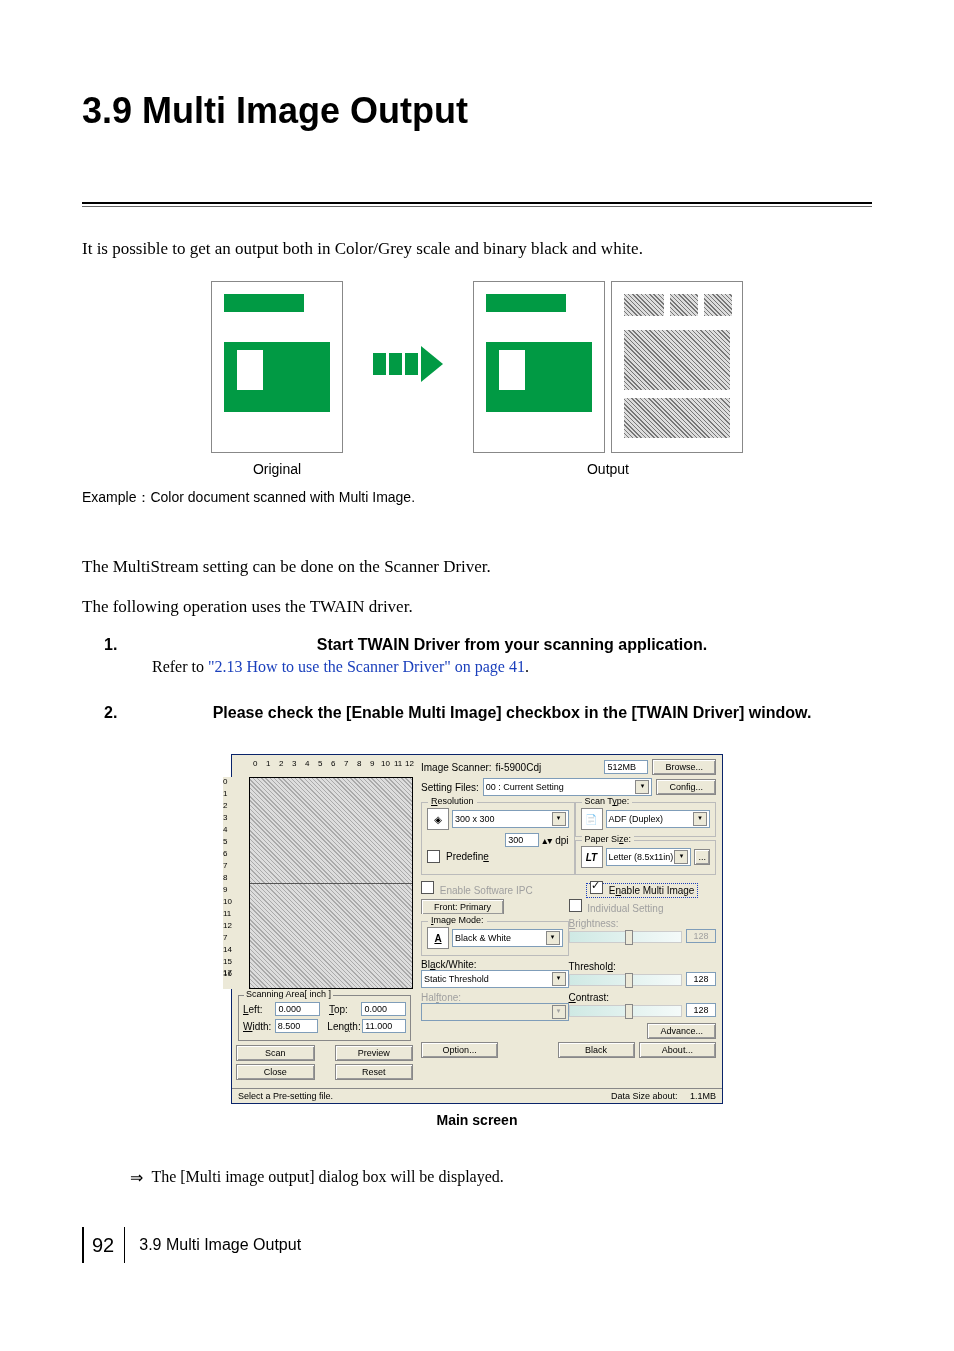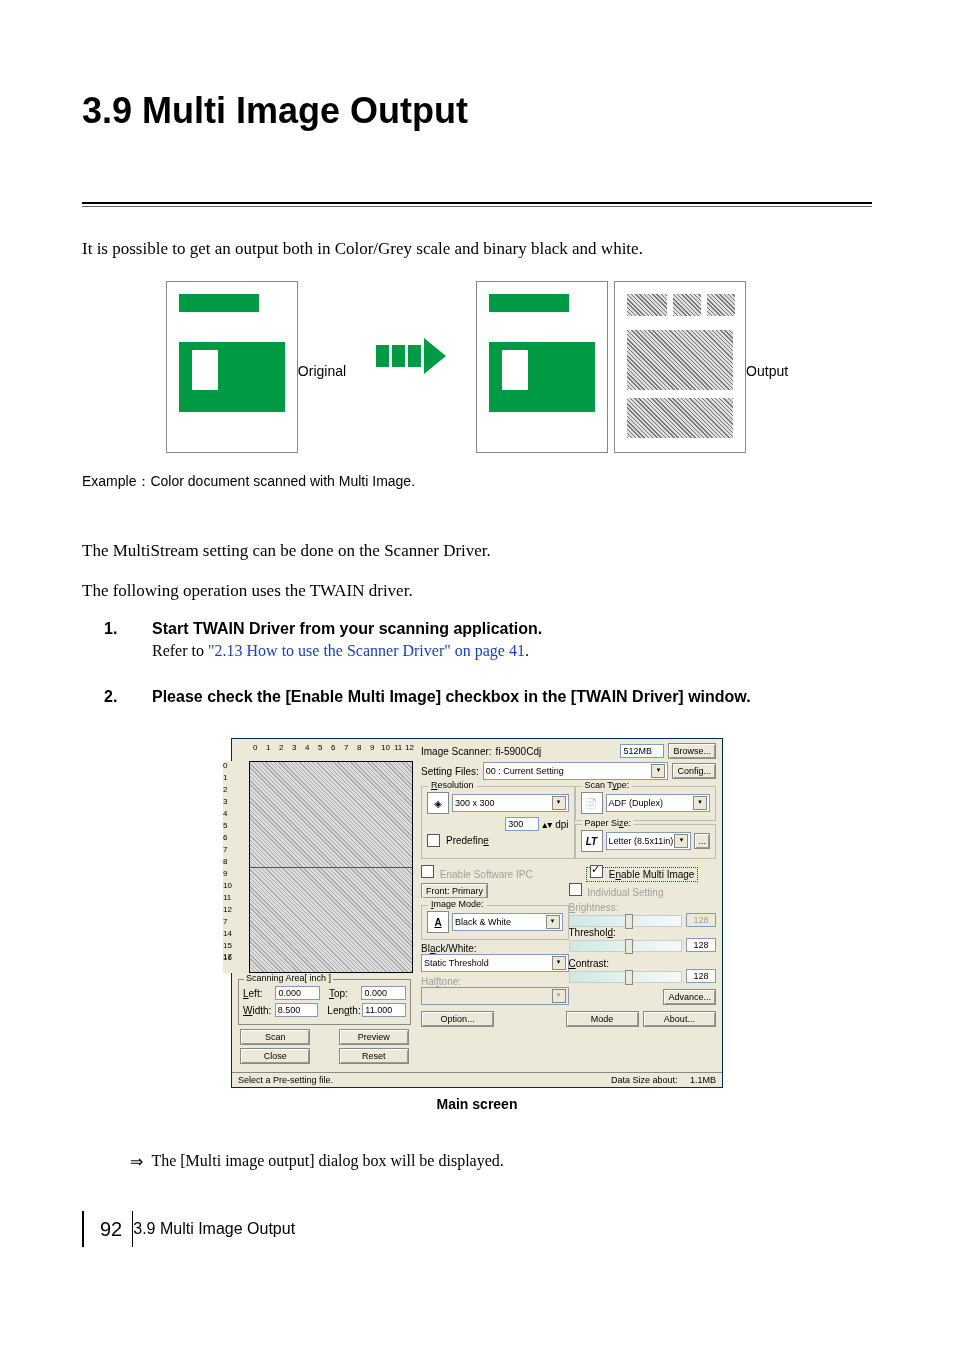--- a/index.html
+++ b/index.html
@@ -40,21 +40,21 @@
   .figure1 {
     display: flex;
     justify-content: center;
     align-items: flex-start;
     gap: 30px;
     margin: 20px 0 6px 0;
     flex-wrap: nowrap;
   }
   .orig-img, .out-img {
     display: flex;
-    flex-direction: row;
+    flex-direction: column;
     align-items: center;
   }
   .orig-page, .out-page {
     width: 130px;
     height: 170px;
     border: 1px solid #888;
     background: #fff;
     position: relative;
     margin-bottom: 8px;
   }
@@ -124,20 +124,21 @@
   }
   .step-body {
     flex: 1;
     font-size: 16px;
   }
   .step-title {
     font-family: Arial, sans-serif;
     font-weight: 700;
     font-size: 16px;
     margin-bottom: 4px;
+    text-align: center;
   }
   .link {
     color: #1a3fbc;
   }
   
   .twain {
     width: 490px;
     margin: 14px auto 8px auto;
     border: 1px solid #0a246a;
     font-family: Tahoma, Arial, sans-serif;
@@ -198,21 +199,21 @@
   }
   .scan-area-legend {
     position: absolute; top: -7px; left: 5px; background: #ece9d8; padding: 0 2px; font-size: 9px;
   }
   .row2 {display:flex; align-items:center; gap: 3px; margin-bottom: 3px;}
   .lbl {width: 32px;}
   .tinput {
     width: 42px; border: 1px solid #7f9db9; background: #fff; font-size: 9px; padding: 1px 2px; text-align: left;
   }
   .btn {
-    border: 1px solid #888; background: #ece9d8; font-size: 9px; padding: 2px 4px; text-align: center;
+    border: 1px solid #888; background: #ece9d8; font-size: 9px; padding: 2px 12px; text-align: center;
     box-shadow: inset 1px 1px 0 #fff, inset -1px -1px 0 #999;
   }
   .btn-row {display:flex; gap: 20px; justify-content: space-around; margin-top: 4px;}
   .twain-right {
     flex: 1;
     padding: 4px 6px 4px 4px;
     box-sizing: border-box;
   }
   .top-row {display:flex; align-items:center; gap: 4px; margin-bottom: 3px;}
   .combo {
@@ -265,24 +266,24 @@
   }
   .arrow-line {
     display:flex; gap:8px; align-items:flex-start;
     margin-left: 48px;
     font-size: 16px;
   }
   .dbl-arrow {
     font-family: Arial, sans-serif;
   }
   .footer {
-    display:flex; align-items:center; 
+    display:flex; align-items:center; gap: 14px;
     margin-top: 40px;
     border-left: 2px solid #000;
-    padding-left: 16px;
+    padding-left: 8px;
     height: 36px;
   }
   .footer .pgnum {
     font-family: Arial, sans-serif;
     font-size: 20px;
     padding: 0 10px 0 0;
     border-right: 1px solid #000;
     height: 100%;
     display:flex; align-items:center;
   }
@@ -544,21 +545,21 @@
           </div>
 
           <div class="col">
             <div class="disabled"><u>B</u>rightness:</div>
             <div class="slider-row">
               <div class="slider" style="flex:1">
                   <div class="thumb"></div>
                 </div>
               <span class="val-box disabled-box">128</span>
             </div>
-            <div style="margin-top:0">Threshol<u>d</u>:</div>
+            <div style="margin-top:18px">Threshol<u>d</u>:</div>
             <div class="slider-row">
               <div class="slider" style="flex:1">
                   <div class="thumb"></div>
                 </div>
               <span class="val-box">128</span>
             </div>
             <div style="margin-top:6px"><u>C</u>ontrast:</div>
             <div class="slider-row">
               <div class="slider" style="flex:1">
                   <div class="thumb"></div>
@@ -567,21 +568,21 @@
             </div>
             <div style="text-align:right; margin-top:8px">
               <span class="btn">Advance...</span>
             </div>
           </div>
         </div>
 
         <div class="three-col" style="margin-top:6px; margin-bottom:6px; align-items:center;">
           <span class="btn" style="flex:1">Option...</span>
           <span style="flex:1"></span>
-          <span class="btn" style="flex:1">Mode</span>
+          <span class="btn" style="flex:1">Black</span>
           <span class="btn" style="flex:1">About...</span>
         </div>
       </div>
     </div>
     <div class="statusbar">
       <span>Select a Pre-setting file.</span>
       <span>
         <span>Data Size about:</span>
         &nbsp;&nbsp;&nbsp;
         <span>1.1MB</span>

